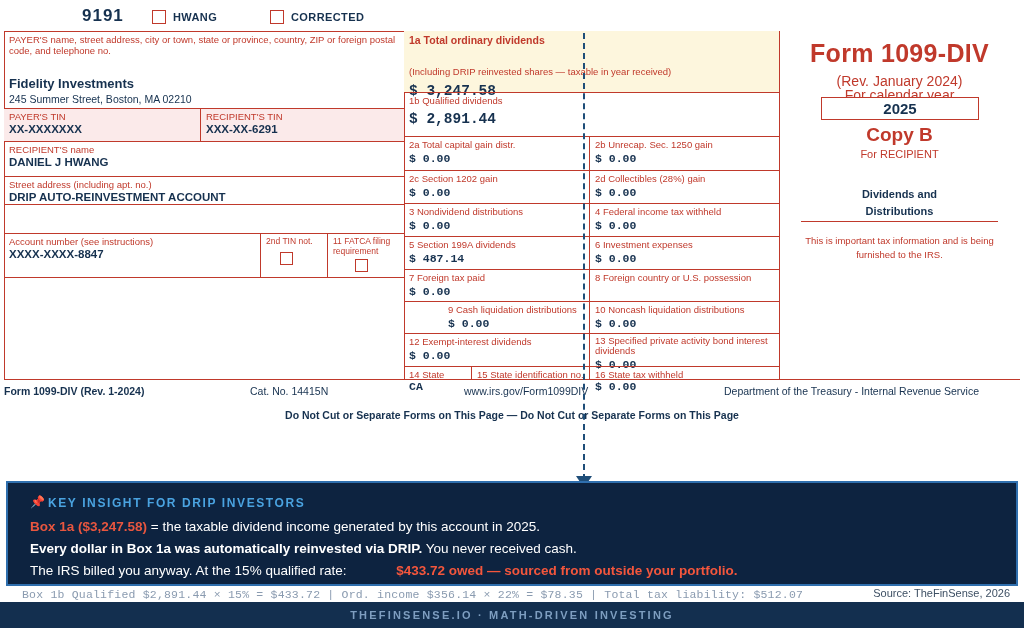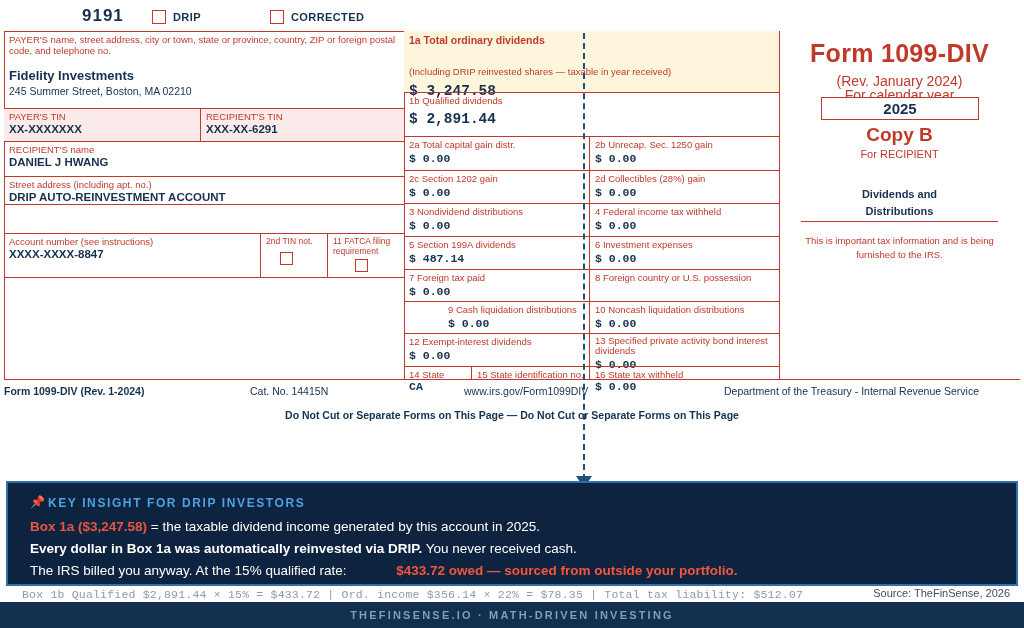--- a/index.html
+++ b/index.html
@@ -91,21 +91,21 @@
     color: #16314f;
     font-weight: bold;
     margin-top: 2px;
     white-space: nowrap;
   }
   .cell-value.small { font-size: 11.5px; }
   .payer-name {
     font-size: 13px;
     font-weight: bold;
     color: #16314f;
-    margin-top: 12px;
+    margin-top: 20px;
   }
   .payer-addr {
     font-size: 10.5px;
     color: #16314f;
     margin-top: 2px;
   }
   .plain-value {
     font-size: 11.5px;
     font-weight: bold;
     color: #16314f;
@@ -279,21 +279,21 @@
 </style>
 </head>
 <body>
 
 <div class="page">
 
   <div class="top-row">
     <div class="form-number">9191</div>
     <div class="chk-group chk-void">
       <span class="chk-box"></span>
-      <span class="chk-label">DRIP</span>
+      <span class="chk-label">HWANG</span>
     </div>
     <div class="chk-group chk-corrected">
       <span class="chk-box"></span>
       <span class="chk-label">CORRECTED</span>
     </div>
   </div>
 
   <div class="form">
 
     <div class="redline hline" style="left:0;top:0;width:775px;"></div>

